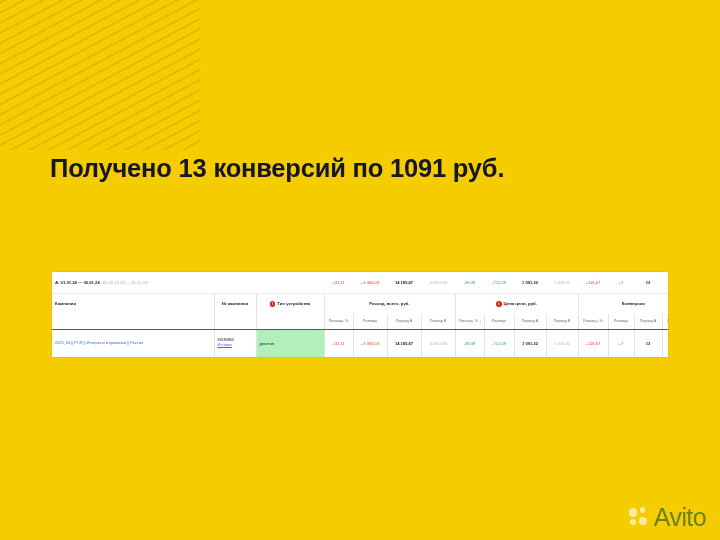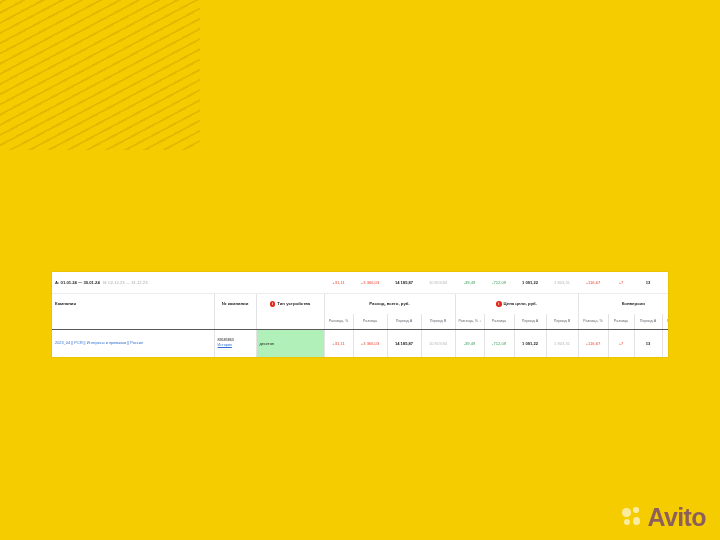--- a/index.html
+++ b/index.html
@@ -195,35 +195,36 @@
   .wm-dot {
     position: absolute;
     border-radius: 50%;
     background: #ffffff;
   }
   .wm-d1 { width: 8.5px;  height: 8.5px;  left: 0px;   top: 1px; }
   .wm-d2 { width: 5.5px;  height: 5.5px;  left: 11px;  top: 0px; }
   .wm-d3 { width: 6px;    height: 6px;    left: 1.5px; top: 12px; }
   .wm-d4 { width: 7.5px;  height: 7.5px;  left: 10.5px;top: 10px; }
   .wm-text {
-    color: #4c1d95;
+    color: #14532d;
     font-size: 25px;
-    font-weight: bold;
+    font-weight: normal;
     letter-spacing: -0.6px;
     line-height: 25px;
   }
 </style>
 </head>
 <body>
 
 <div class="canvas">
 
   <div class="stripes"></div>
 
   <div class="headline">
+    <span class="headline-line">Получено 13 конверсий по 1091 руб.</span>
   </div>
 
   <div class="table-card">
     <table class="report">
       <colgroup>
         <col style="width:162px">
         <col style="width:42px">
         <col style="width:68px">
         <col style="width:29px">
         <col style="width:34px">

